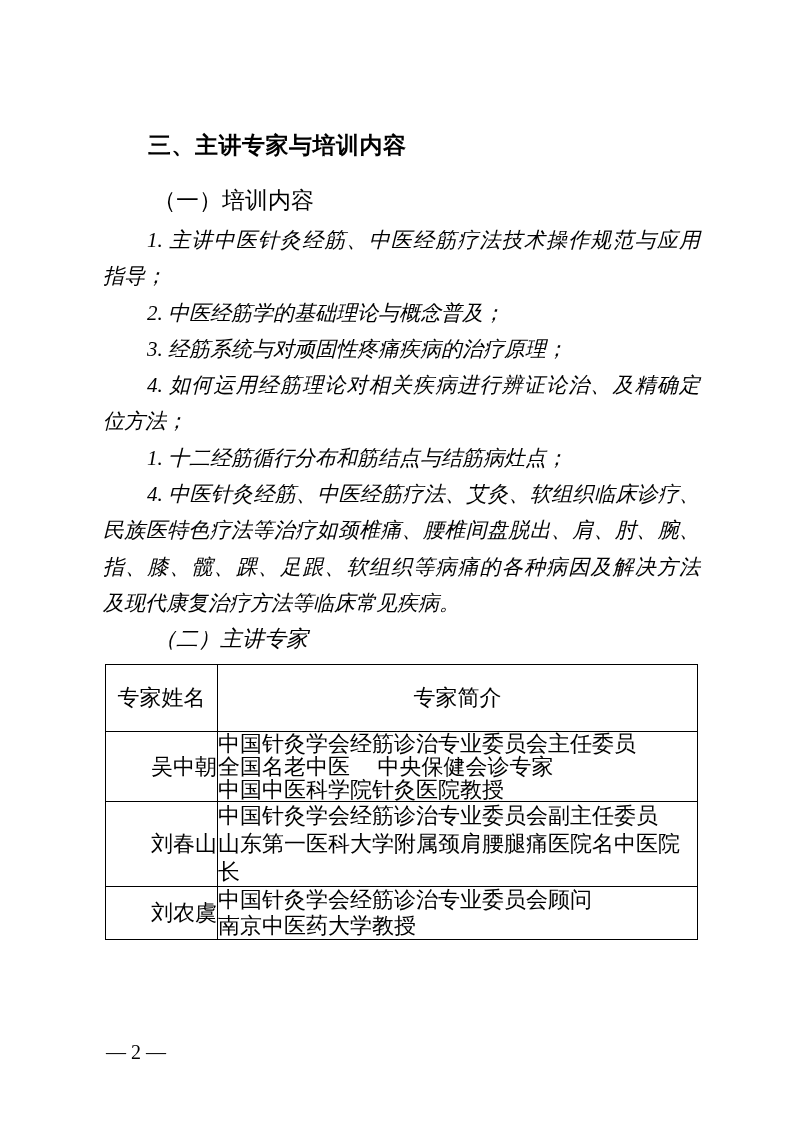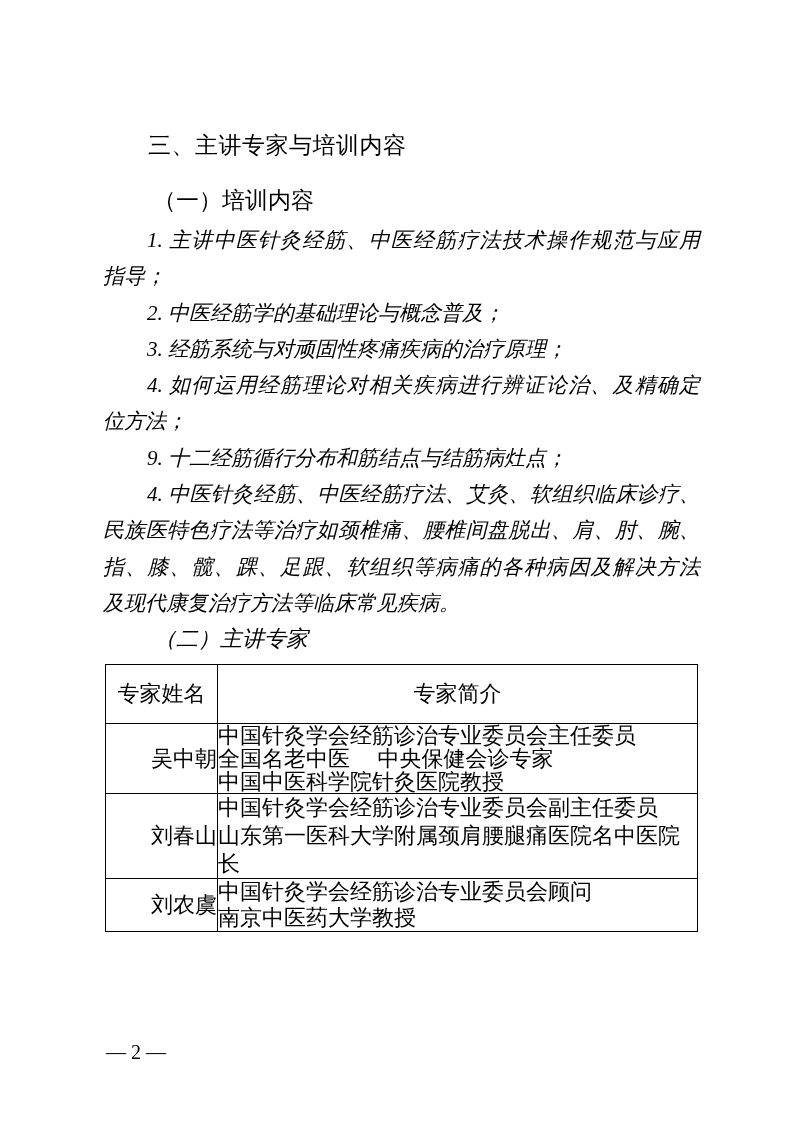--- a/index.html
+++ b/index.html
@@ -14,21 +14,21 @@
     background: #ffffff;
     color: #000000;
     font-family: "Liberation Serif", serif;
     overflow: hidden;
   }
   .section-heading {
     position: absolute;
     left: 148px;
     top: 132px;
     font-family: "Liberation Sans", sans-serif;
-    font-weight: 400;
+    font-weight: 700;
     font-size: 23px;
     line-height: 26px;
     letter-spacing: 0.5px;
     white-space: nowrap;
   }
   .subsection-1 {
     position: absolute;
     left: 153px;
     top: 188px;
     font-size: 23px;
@@ -66,21 +66,21 @@
     font-size: 22px;
   }
   .experts-table col.c-name { width: 112px; }
   .experts-table col.c-bio  { width: 480px; }
   .experts-table th,
   .experts-table td {
     border: 1.5px solid #000000;
     padding: 0;
     font-weight: normal;
   }
-  .experts-table tr.hrow    { height: 59px; font-family: Liberation Serif, serif; }
+  .experts-table tr.hrow    { height: 67px; font-family: Liberation Serif, serif; }
   .experts-table tr.r0      { height: 69px; }
   .experts-table tr.r1      { height: 60px; }
   .experts-table tr.r2      { height: 85px; }
   .experts-table tr.r3      { height: 53px; }
   .experts-table th {
     text-align: center;
     vertical-align: middle;
   }
   .name-cell {
     text-align: right;
@@ -113,21 +113,21 @@
 
   <div class="subsection-1">（一）培训内容</div>
 
   <div class="flow">
     <div class="ln indent">1. 主讲中医针灸经筋、中医经筋疗法技术操作规范与应用</div>
     <div class="ln-end">指导；</div>
     <div class="ln-end indent">2. 中医经筋学的基础理论与概念普及；</div>
     <div class="ln-end indent">3. 经筋系统与对顽固性疼痛疾病的治疗原理；</div>
     <div class="ln indent">4. 如何运用经筋理论对相关疾病进行辨证论治、及精确定</div>
     <div class="ln-end">位方法；</div>
-    <div class="ln-end indent">9. 十二经筋循行分布和筋结点与结筋病灶点；</div>
+    <div class="ln-end indent">1. 十二经筋循行分布和筋结点与结筋病灶点；</div>
     <div class="ln indent">4. 中医针灸经筋、中医经筋疗法、艾灸、软组织临床诊疗、</div>
     <div class="ln">民族医特色疗法等治疗如颈椎痛、腰椎间盘脱出、肩、肘、腕、</div>
     <div class="ln">指、膝、髋、踝、足跟、软组织等病痛的各种病因及解决方法</div>
     <div class="ln-end">及现代康复治疗方法等临床常见疾病。</div>
     <div class="subsection-2">（二）主讲专家</div>
   </div>
 
   <table class="experts-table">
     <colgroup>
         <col class="c-name">

